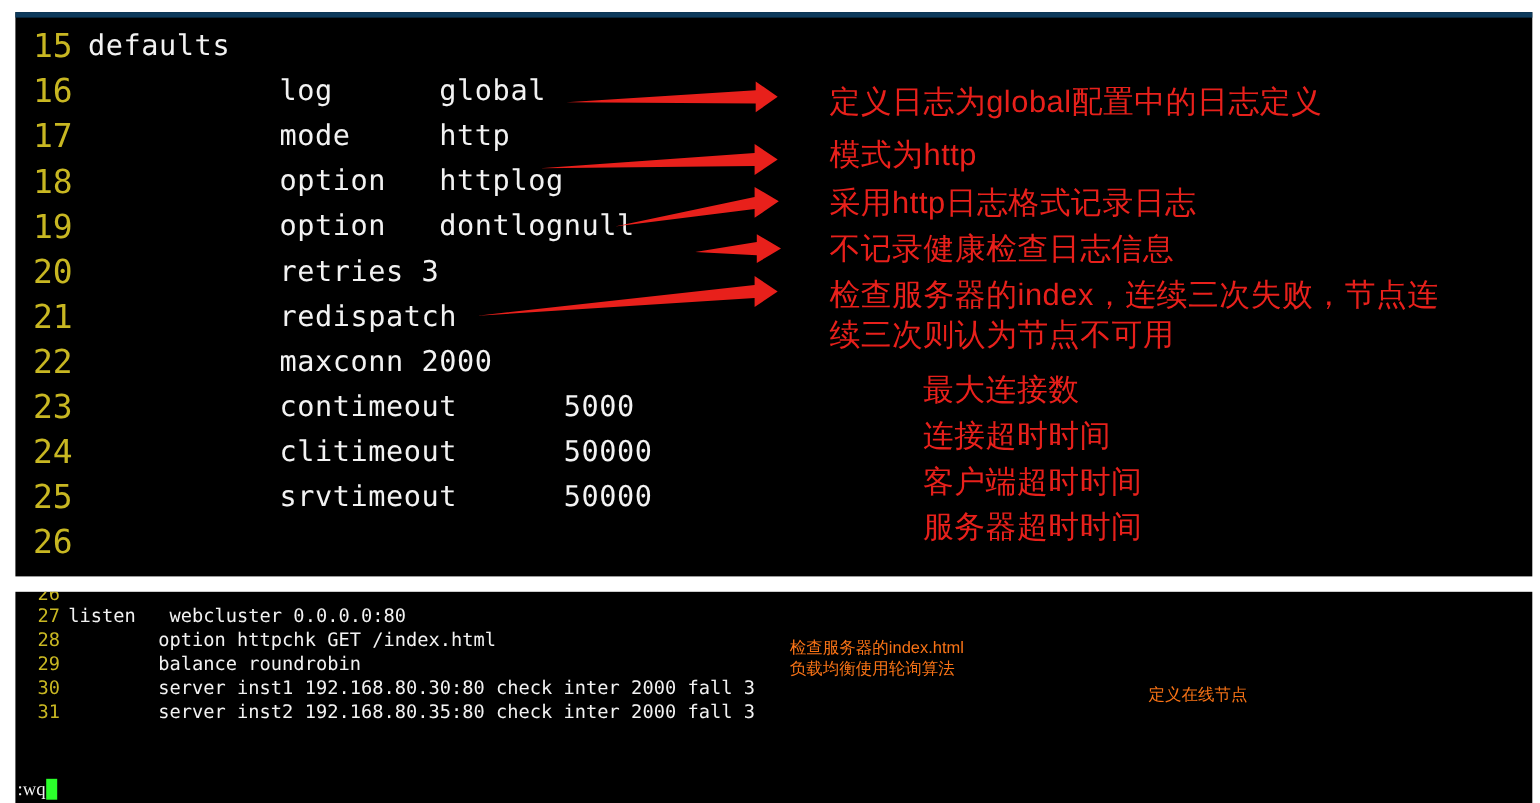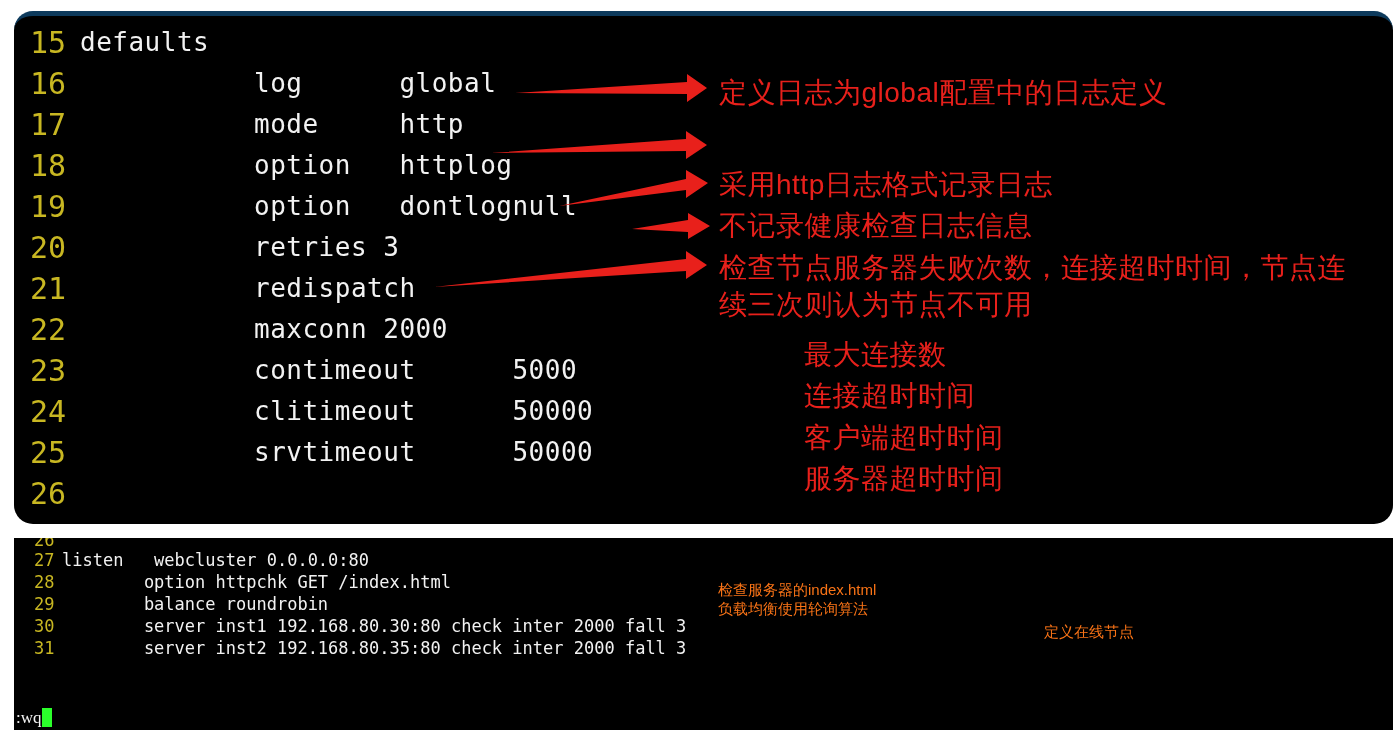--- a/index.html
+++ b/index.html
@@ -22,21 +22,20 @@
   #top-panel {
     position: absolute;
     left: 14px;
     top: 11px;
     width: 1379px;
     height: 513px;
     background: #000000;
     border-top: 5px solid #0d3a5c;
     box-sizing: border-box;
     overflow: hidden;
-    border-radius: 19px;
   }
   #top-code {
     position: absolute;
     left: 0;
     top: 6px;
     width: 100%;
   }
   .tline {
     position: relative;
     height: 41px;
@@ -103,20 +102,21 @@
 
   
   .anno {
     position: absolute;
     color: #e8201b;
     font-family: "Liberation Sans", "DejaVu Sans", sans-serif;
     font-size: 28px;
     line-height: 34px;
     white-space: pre;
     letter-spacing: 0.5px;
+    margin-left: 35px;
   }
   .anno-sm {
     position: absolute;
     color: #f97316;
     font-family: "Liberation Sans", "DejaVu Sans", sans-serif;
     font-size: 15px;
     line-height: 19px;
     white-space: pre;
   }
   svg.arrow-layer {
@@ -202,23 +202,24 @@
       <g fill="#e8201b">
         <polygon points="501,77 673,66 673,58 693,72 673,86 673,78"></polygon>
         <polygon points="477,137 672,123 672,115 693,129 672,143 672,135"></polygon>
         <polygon points="545,190 672,163 672,154 694,167 672,182 672,174"></polygon>
         <polygon points="618,213 674,204 674,197 696,210 674,223 674,216"></polygon>
         <polygon points="420,271 672,243 672,235 693,249 672,263 672,255"></polygon>
       </g>
     </svg>
 
     <div class="anno" style="left:705px; top:60px">定义日志为global配置中的日志定义</div>
+    <div class="anno" style="left:705px; top:108px">模式为http</div>
     <div class="anno" style="left:705px; top:193px">不记录健康检查日志信息</div>
     <div class="anno" style="left:705px; top:152px">采用http日志格式记录日志</div>
-    <div class="anno" style="left:705px; top:235px">检查节点服务器失败次数，连接超时时间，节点连</div>
+    <div class="anno" style="left:705px; top:235px">检查服务器的index，连续三次失败，节点连</div>
     <div class="anno" style="left:705px; top:272px">续三次则认为节点不可用</div>
     <div class="anno" style="left:790px; top:322px">最大连接数</div>
     <div class="anno" style="left:790px; top:363px">连接超时时间</div>
     <div class="anno" style="left:790px; top:405px">客户端超时时间</div>
     <div class="anno" style="left:790px; top:446px">服务器超时时间</div>
   </div>
 
   <div id="bottom-panel">
 
     <span class="bln" style="left:20px; top:-8px">26</span>

